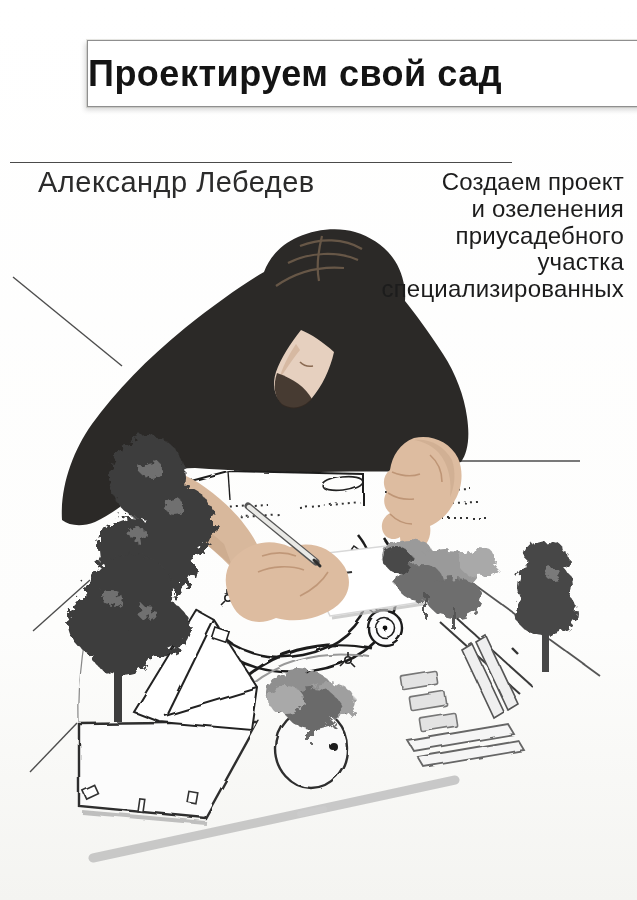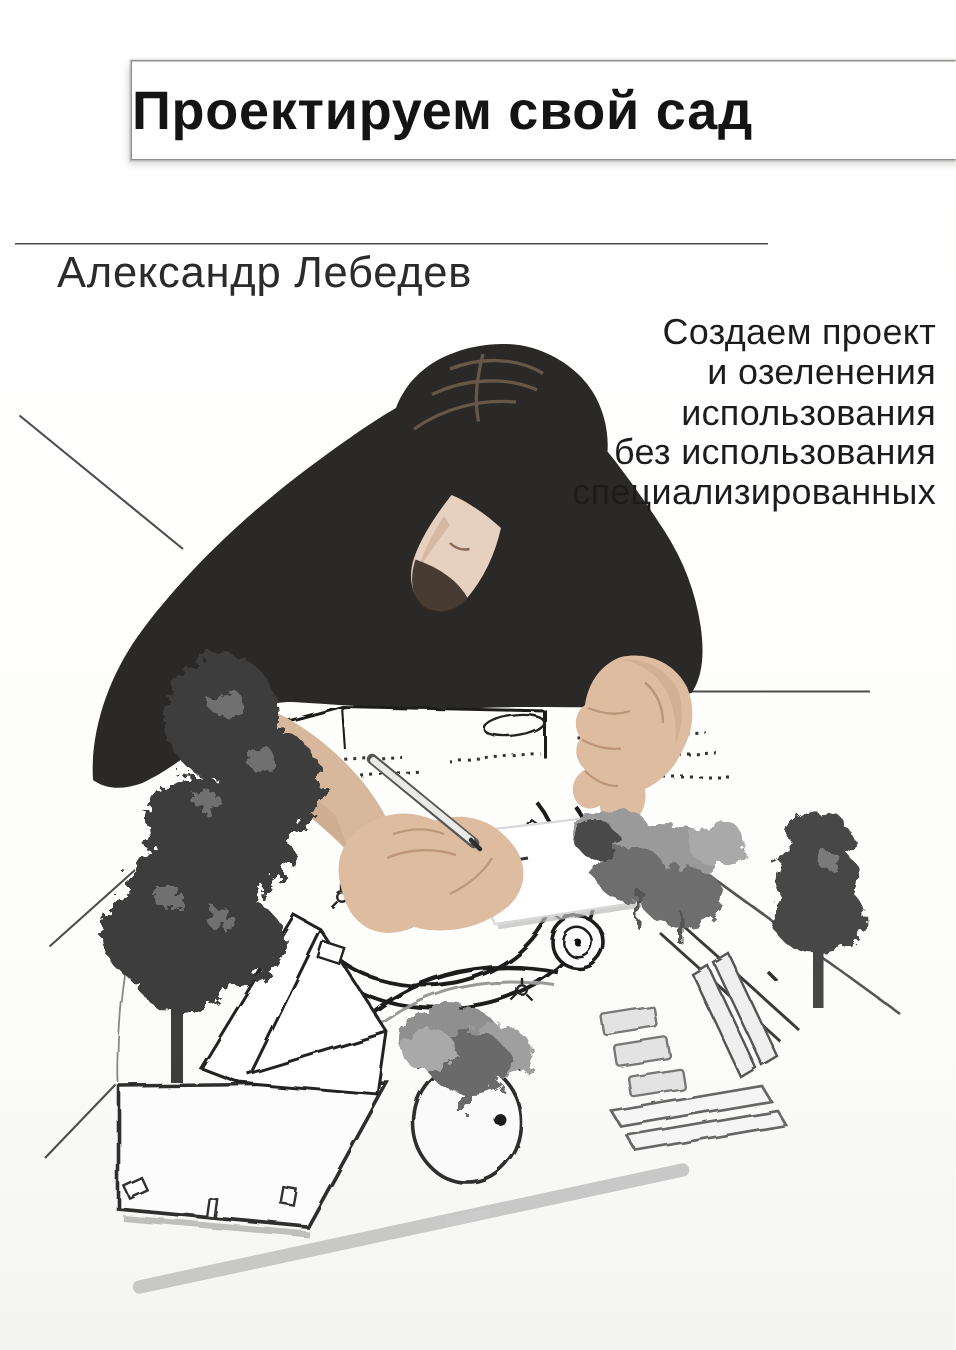--- a/index.html
+++ b/index.html
@@ -23,21 +23,21 @@
   
   .author{
     position:absolute;left:38px;top:126px;font-size:29px;color:#2b2b2b;letter-spacing:.5px;white-space:nowrap;margin-top:40px;
   }
   .author-rule{
     position:absolute;left:10px;top:162px;width:502px;height:0;border-top:1.5px solid #4a4a4a;
   }
   
   .subtitle{
     position:absolute;top:169px;right:13px;width:330px;
-    text-align:right;font-size:24px;line-height:26.8px;color:#1c1c1c;letter-spacing:.2px;margin-top:40px;
+    text-align:right;font-size:24px;line-height:26.8px;color:#1c1c1c;letter-spacing:.2px;
   }
   .illustration{position:absolute;left:0;top:0;width:637px;height:900px;}
 </style>
 </head>
 <body>
 
 <div class="page">
 
   <svg class="illustration" viewBox="0 0 637 900" xmlns="http://www.w3.org/2000/svg" aria-hidden="true">
     <defs>
@@ -326,18 +326,18 @@
   <div class="title-box">
     <h1>Проектируем свой сад</h1>
   </div>
 
   <div class="author">Александр Лебедев</div>
   <div class="author-rule"></div>
 
   <div class="subtitle">
     <div>Создаем проект</div>
     <div>и озеленения</div>
-    <div>использования</div>
-    <div>без использования</div>
+    <div>приусадебного</div>
+    <div>участка</div>
     <div>специализированных</div>
   </div>
 
 </div>
 
 </body></html>

